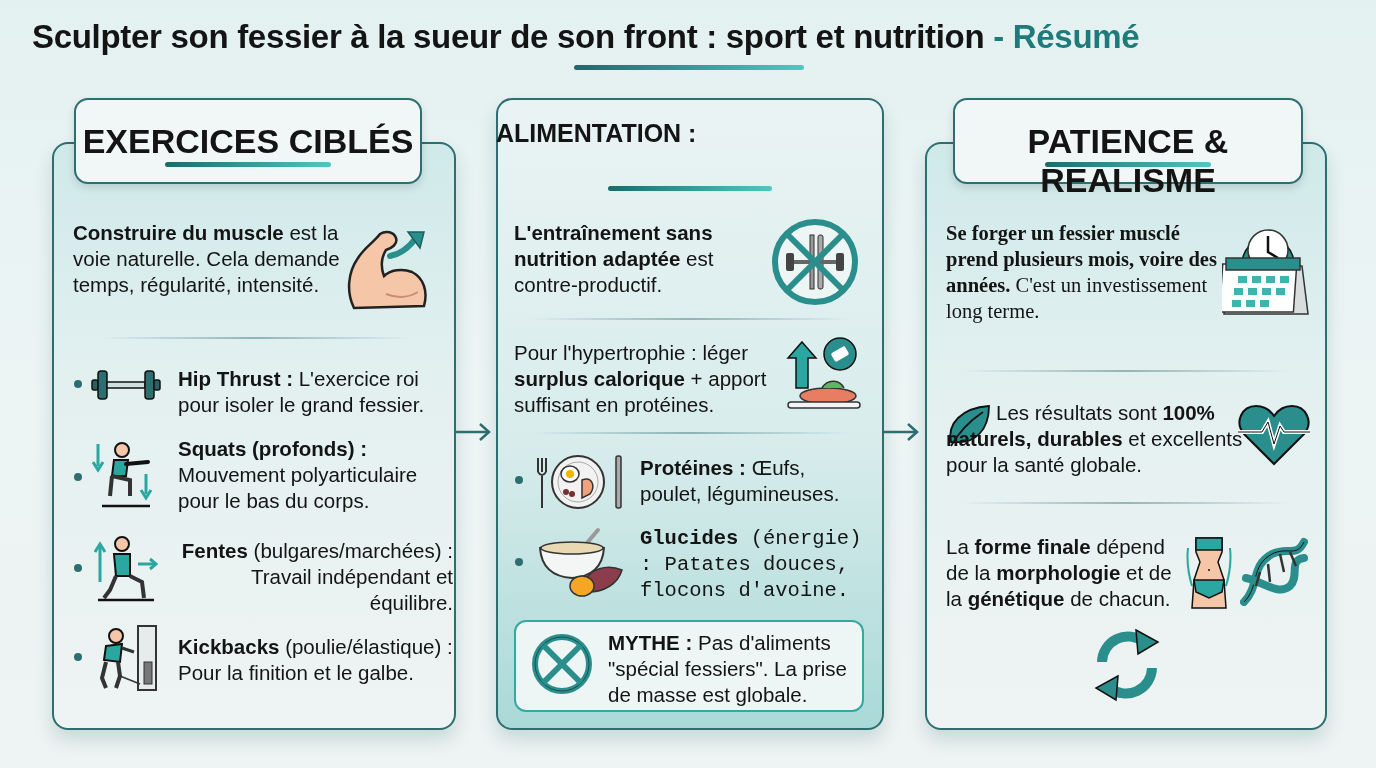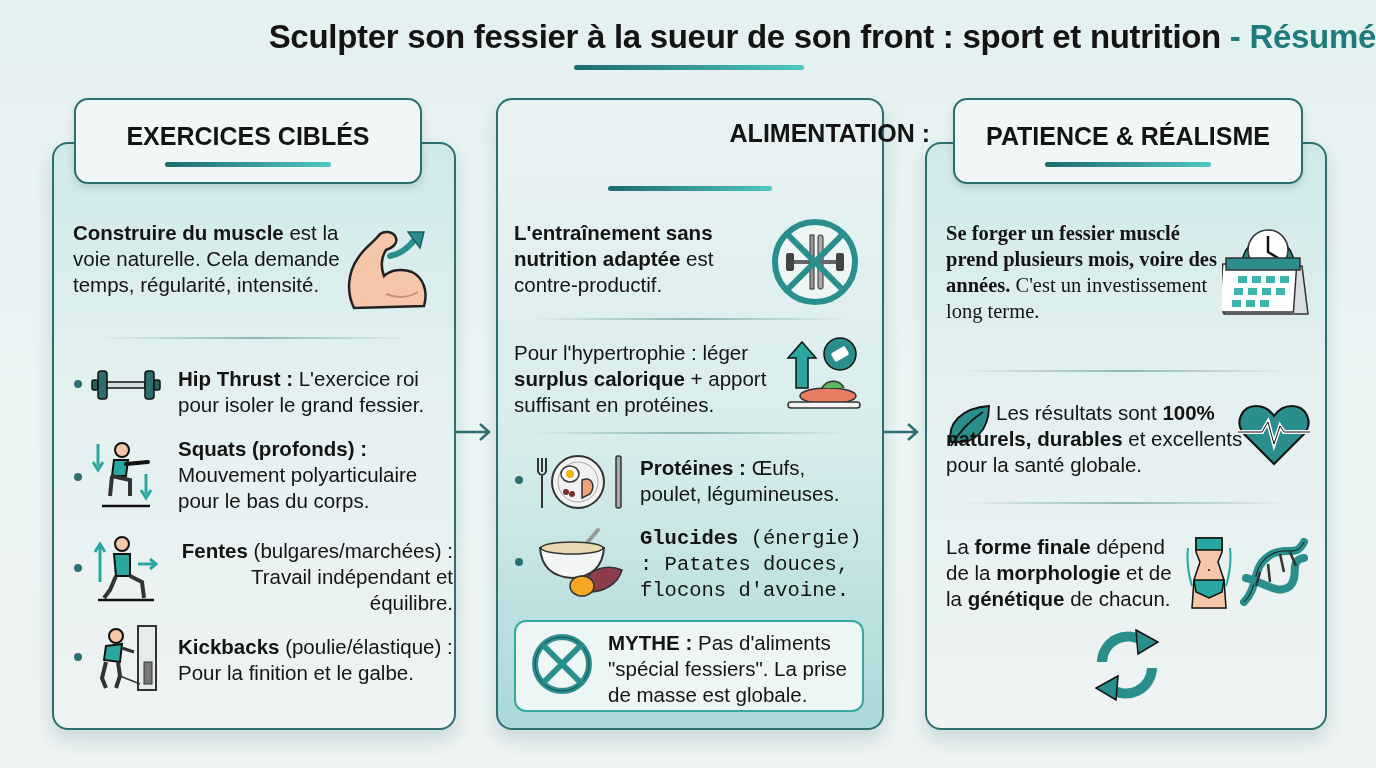--- a/index.html
+++ b/index.html
@@ -5,53 +5,53 @@
   * { box-sizing: border-box; margin: 0; padding: 0; }
   html, body { width: 1376px; height: 768px; overflow: hidden; }
   body {
     font-family: "Liberation Sans", sans-serif;
     background: linear-gradient(180deg, #e4f1f1 0%, #ecf4f4 50%, #eef3f3 100%);
     color: #141414;
     position: relative;
   }
   .title {
     position: absolute; top: 18px; left: 0; width: 1376px;
-    text-align: right; font-weight: bold; font-size: 33px; letter-spacing: -0.3px;
+    text-align: left; font-weight: bold; font-size: 33px; letter-spacing: -0.3px; padding-left: 32px;
   }
   .title .accent { color: #1f7a7a; }
   .title-bar {
     position: absolute; top: 65px; left: 574px; width: 230px; height: 5px; border-radius: 3px;
     background: linear-gradient(90deg, #1d6a6c, #4fc8c0);
   }
   .card {
     position: absolute; border: 2.5px solid #2d6e70; border-radius: 16px;
     box-shadow: 0 10px 18px rgba(40,100,100,0.18);
   }
   .card.left { left: 52px; top: 142px; width: 404px; height: 588px;
     background: linear-gradient(180deg, #cfe9e9 0%, #e3f0f0 40%, #eff3f3 100%); }
   .card.mid { left: 496px; top: 98px; width: 388px; height: 632px;
     background: linear-gradient(180deg, #eaf3f3 0%, #d8ecec 55%, #a9d9d7 100%); }
   .card.right { left: 925px; top: 142px; width: 402px; height: 588px;
     background: linear-gradient(180deg, #cfe9e9 0%, #e3f0f0 40%, #eff3f3 100%); }
   .head-box {
     position: absolute; background: #f1f6f6; border: 2.5px solid #2d6e70; border-radius: 14px;
     box-shadow: 0 4px 8px rgba(0,0,0,0.12);
-    text-align: center; font-weight: bold; font-size: 25px;
+    text-align: center; font-weight: bold; font-size: 34px;
   }
   .head-box .bar {
     position: absolute; left: 50%; transform: translateX(-50%); height: 5px; border-radius: 3px;
     background: linear-gradient(90deg, #1d6a6c, #4fc8c0);
   }
   .head-left { left: 74px; top: 98px; width: 348px; height: 86px; }
   .head-left .t { position: absolute; top: 22px; width: 100%; }
   .head-left .bar { top: 62px; width: 166px; }
   .head-right { left: 953px; top: 98px; width: 350px; height: 86px; }
   .head-right .t { position: absolute; top: 22px; width: 100%; }
   .head-right .bar { top: 62px; width: 166px; }
-  .mid-title { position: absolute; left: 496px; top: 118px; width: 434px; text-align: right;
+  .mid-title { position: absolute; left: 496px; top: 118px; width: 434px; text-align: left;
     font-weight: bold; font-size: 25px; line-height: 30px; }
   .mid-bar { position: absolute; left: 608px; top: 186px; width: 164px; height: 5px; border-radius: 3px;
     background: linear-gradient(90deg, #1d6a6c, #4fc8c0); }
   .txt { position: absolute; font-size: 20.5px; line-height: 26px; }
   .txt b { font-weight: bold; margin-top: 20px; }
   .sep { position: absolute; height: 2px;
     background: linear-gradient(90deg, rgba(45,110,112,0), rgba(45,110,112,0.45), rgba(45,110,112,0)); }
   .bullet { position: absolute; width: 8px; height: 8px; border-radius: 50%; background: #2d6e70; }
   .icon { position: absolute; }
   .arrow { position: absolute; }

